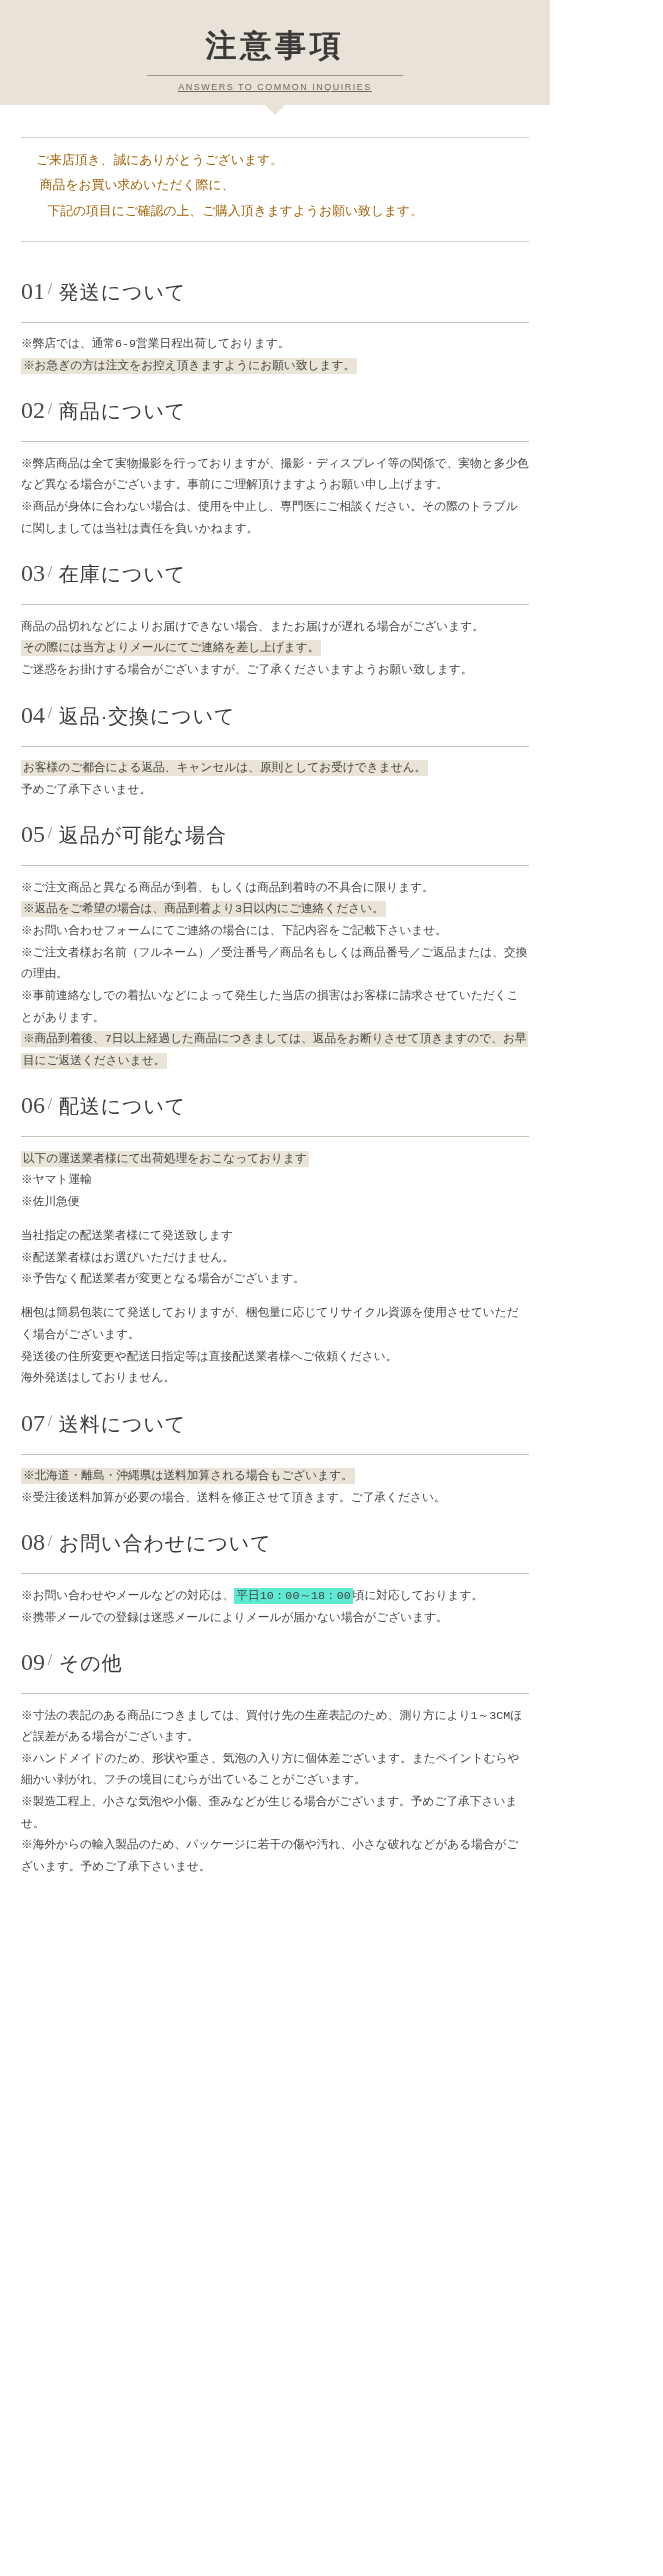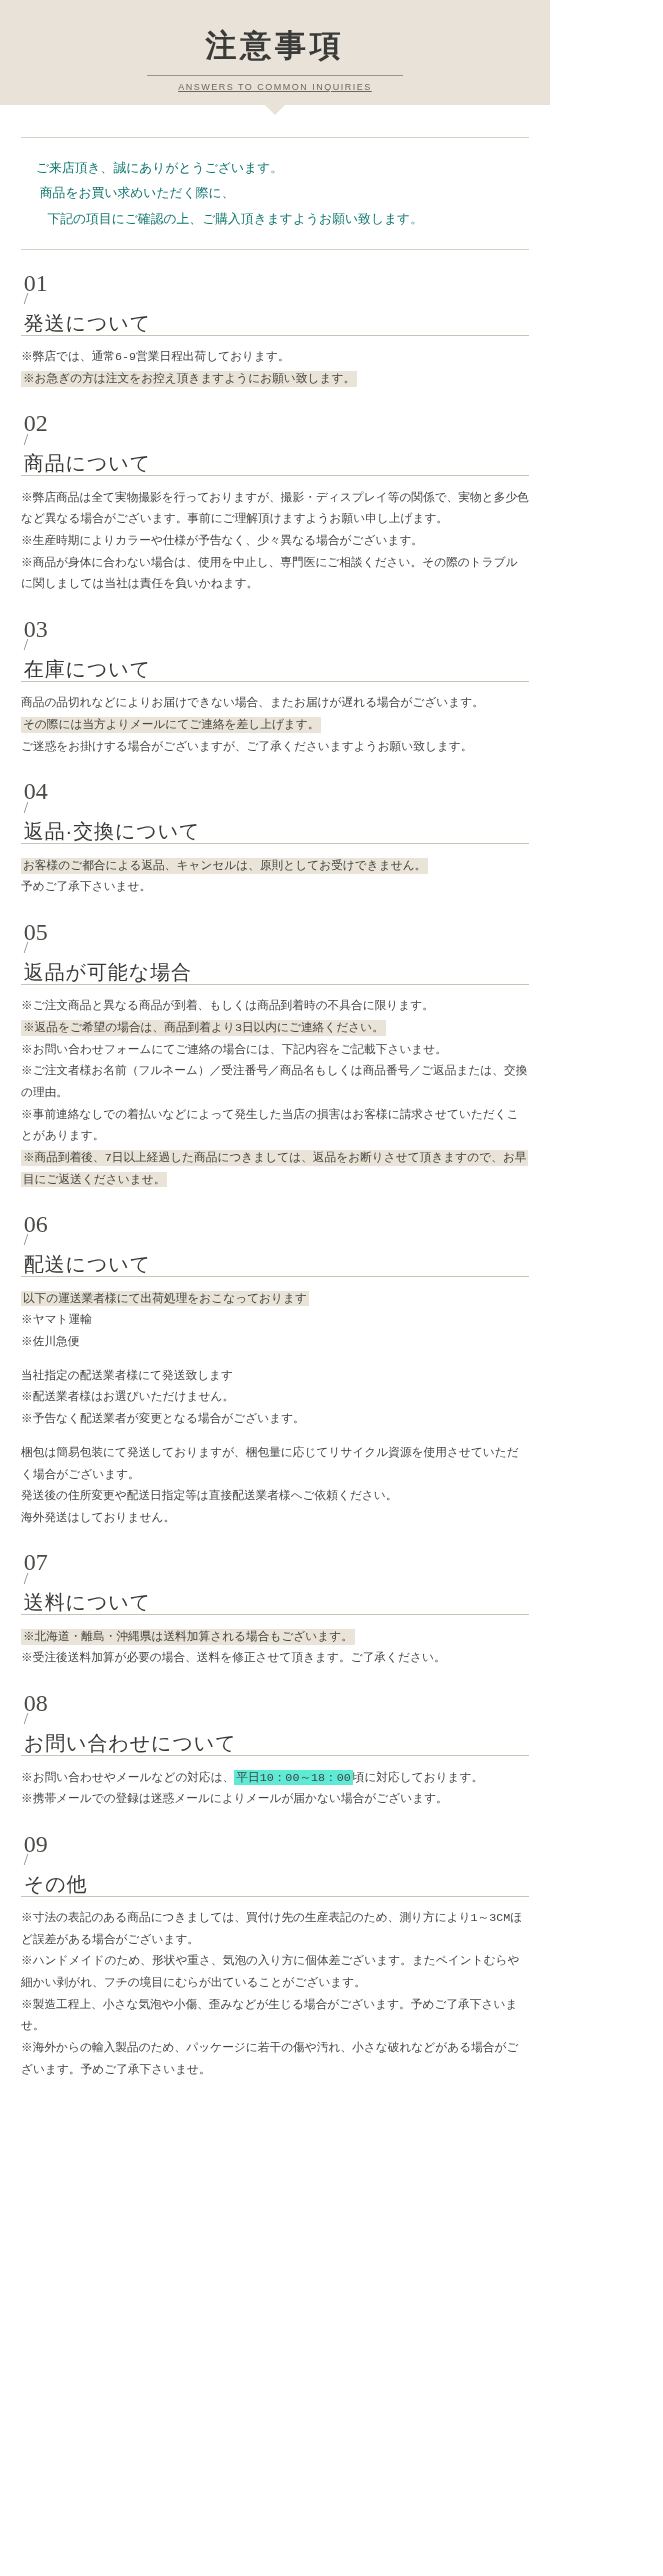--- a/index.html
+++ b/index.html
@@ -51,41 +51,40 @@
     border-left: 10.4px solid transparent;
     border-right: 10.4px solid transparent;
     border-top: 10.4px solid #e8e2d8;
     margin: 0 auto;
     position: relative;
     top: 0px;
   }
 
   
   .intro {
-    margin: 21px 21px 0 21px;
+    margin: 21px 21px 16px 21px;
     border-top: 0.9px solid #d8d2c6;
     border-bottom: 0.9px solid #d8d2c6;
-    padding: 17px 15px 17px 15px;
+    padding: 9px 15px 17px 15px;
     font-size: 12.8px;
     line-height: 2.0;
-    color: #0f766e;
+    color: #a16207;
   }
   .intro div { white-space: nowrap; }
   .intro .i2 { padding-left: 3.8px; }
   .intro .i3 { padding-left: 11.4px; }
 
   
   .section { margin: 0 21px; padding-top: 21px; }
   .sec-head {
     border-bottom: 0.9px solid #c9c3b7;
-    padding-bottom: 2px;
+    padding-bottom: 19px;
     margin-bottom: 11.4px;
     display: flex;
     align-items: baseline;
-    flex-direction: column;
   }
   .sec-num {
     font-family: "Liberation Serif", serif;
     font-size: 24px;
     color: #4a4a46;
     letter-spacing: 0px;
     line-height: 1;
   }
   .sec-slash {
     font-family: "Liberation Serif", serif;
@@ -155,21 +154,20 @@
         </div>
       </div>
       <div class="section">
         <div class="sec-head">
           <span class="sec-num">02</span>
           <span class="sec-slash">/</span>
           <span class="sec-title">商品について</span>
         </div>
         <div class="body-text">
           <p>※弊店商品は全て実物撮影を行っておりますが、撮影・ディスプレイ等の関係で、実物と多少色など異なる場合がございます。事前にご理解頂けますようお願い申し上げます。</p>
-          <p>※生産時期によりカラーや仕様が予告なく、少々異なる場合がございます。</p>
           <p>※商品が身体に合わない場合は、使用を中止し、専門医にご相談ください。その際のトラブルに関しましては当社は責任を負いかねます。</p>
         </div>
       </div>
       <div class="section">
         <div class="sec-head">
           <span class="sec-num">03</span>
           <span class="sec-slash">/</span>
           <span class="sec-title">在庫について</span>
         </div>
         <div class="body-text">

